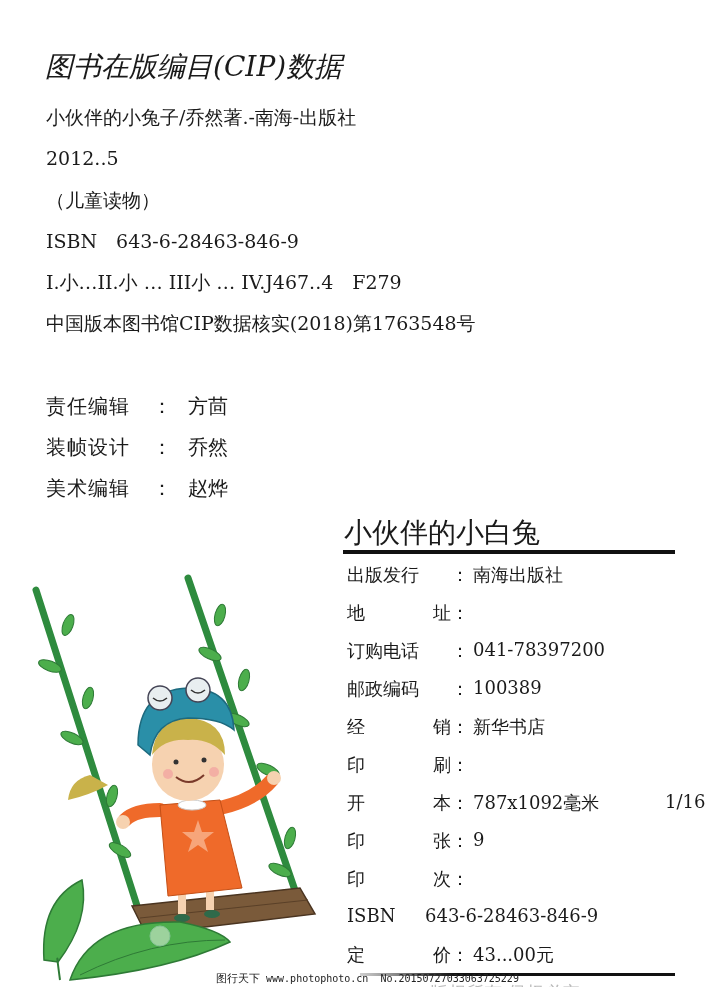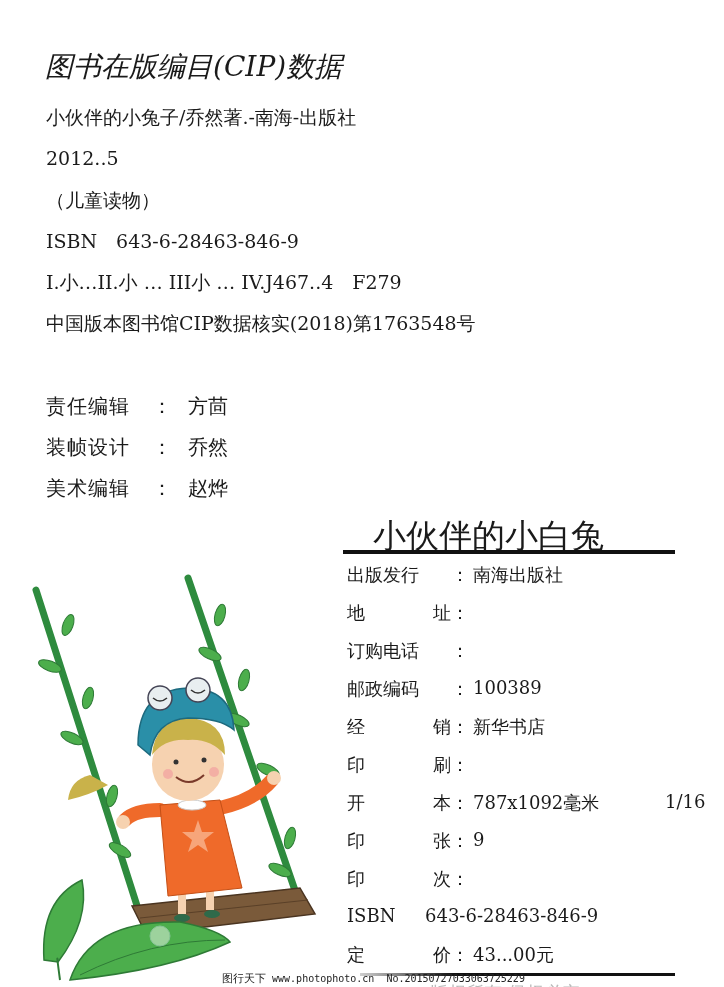--- a/index.html
+++ b/index.html
@@ -6,30 +6,30 @@
   body {
     width: 724px; height: 987px; background: #ffffff; position: relative; overflow: hidden;
     font-family: "DejaVu Serif", "Liberation Serif", serif; color: #1a1a1a;
   }
   .abs { position: absolute; white-space: nowrap; }
   .title { left: 45px; top: 48px; font-size: 28px; letter-spacing: 0px; font-style: italic; }
   .cip-line { left: 46px; font-size: 19px; }
   .staff-row { left: 46px; font-size: 20px; display: flex; }
   .staff-row .lbl { width: 106px; letter-spacing: 1px; }
   .staff-row .colon { width: 36px; }
-  .book-title { left: 344px; top: 514px; font-size: 33px; margin-left: 29px; }
+  .book-title { left: 344px; top: 514px; font-size: 28px; }
   .title-rule { left: 343px; top: 550px; width: 332px; height: 4px; background: #111; }
   .info-row { left: 347px; font-size: 18px; display: flex; }
   .info-row .lbl { width: 104px; display: flex; justify-content: space-between; }
   .info-row .colon { width: 22px; }
   .info-row .val { }
   .info-row .extra { position: absolute; left: 318px; }
   .bottom-rule { left: 360px; top: 973px; width: 315px; height: 3px;
     background: linear-gradient(to right, #cfcfcf, #111 30%, #111); }
-  .watermark { left: 222px; top: 971px; font-family: "DejaVu Sans Mono", monospace; font-size: 10px; color: #222; background: transparent; }
+  .watermark { left: 216px; top: 971px; font-family: "DejaVu Sans Mono", monospace; font-size: 10px; color: #222; background: transparent; }
   .watermark .cn { font-family: "DejaVu Sans", sans-serif; font-size: 11px; }
   .ghost { left: 430px; top: 981px; font-size: 18px; color: #bbb; }
   .illus { left: 20px; top: 570px; width: 310px; height: 417px; }
 </style>
 </head>
 <body>
 
 <div class="abs title">图书在版编目(CIP)数据</div>
 
 <div class="abs cip-line" style="top:105px">小伙伴的小兔子/乔然著.-南海-出版社</div>
@@ -134,20 +134,21 @@
       <span>址</span>
     </span>
   <span class="colon">：</span>
 </div>
 <div class="abs info-row" style="top:639px">
   <span class="lbl">
       <span>订购电话</span>
       <span></span>
     </span>
   <span class="colon">：</span>
+  <span class="val">041-78397200</span>
 </div>
 <div class="abs info-row" style="top:677px">
   <span class="lbl">
       <span>邮政编码</span>
       <span></span>
     </span>
   <span class="colon">：</span>
   <span class="val">100389</span>
 </div>
 <div class="abs info-row" style="top:715px">

